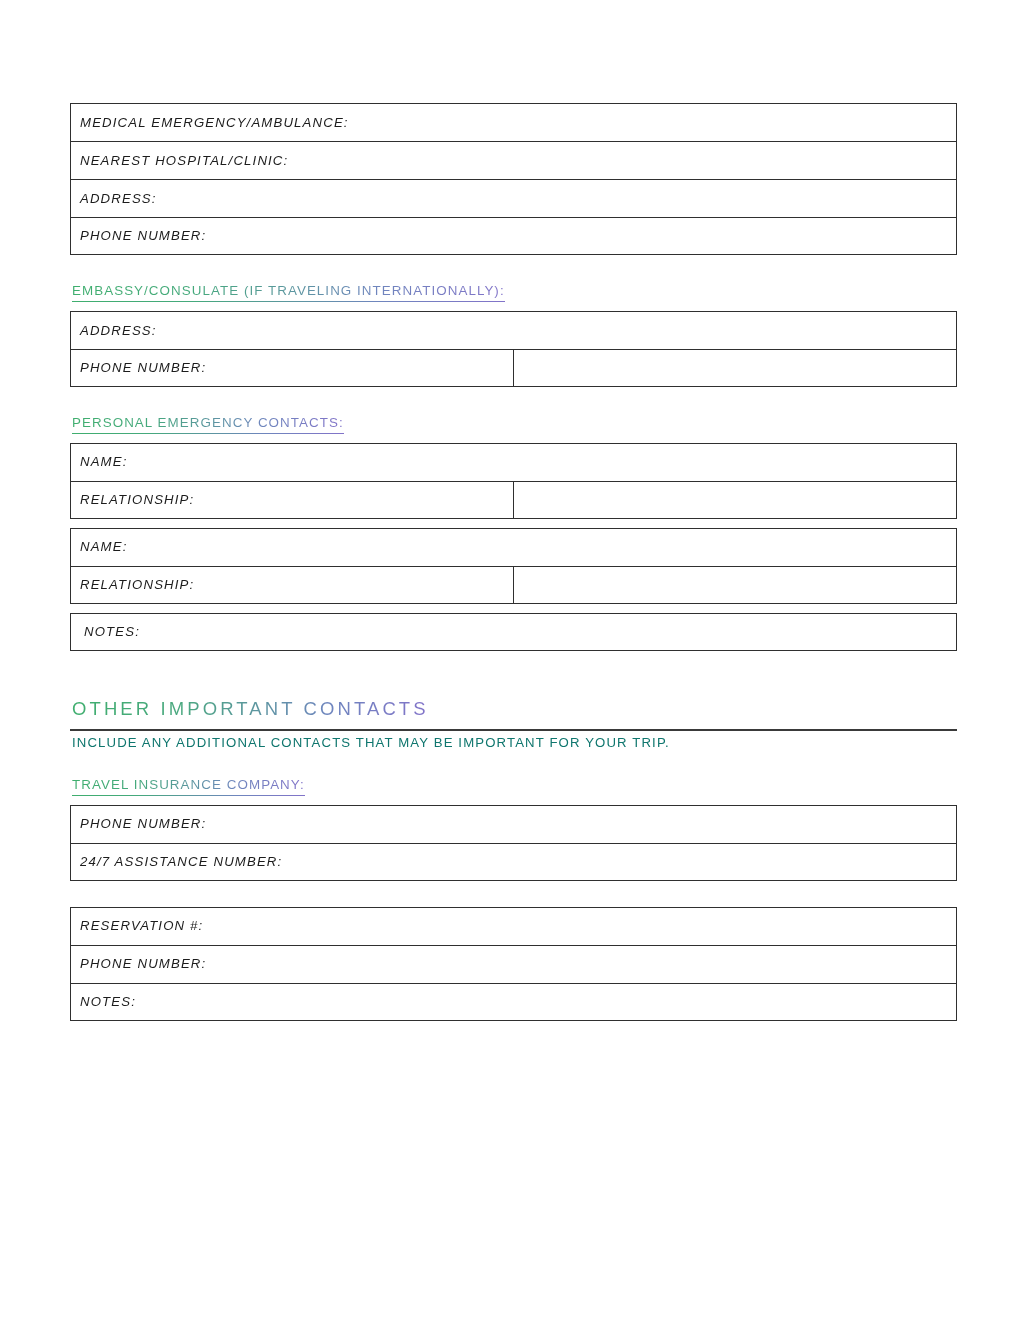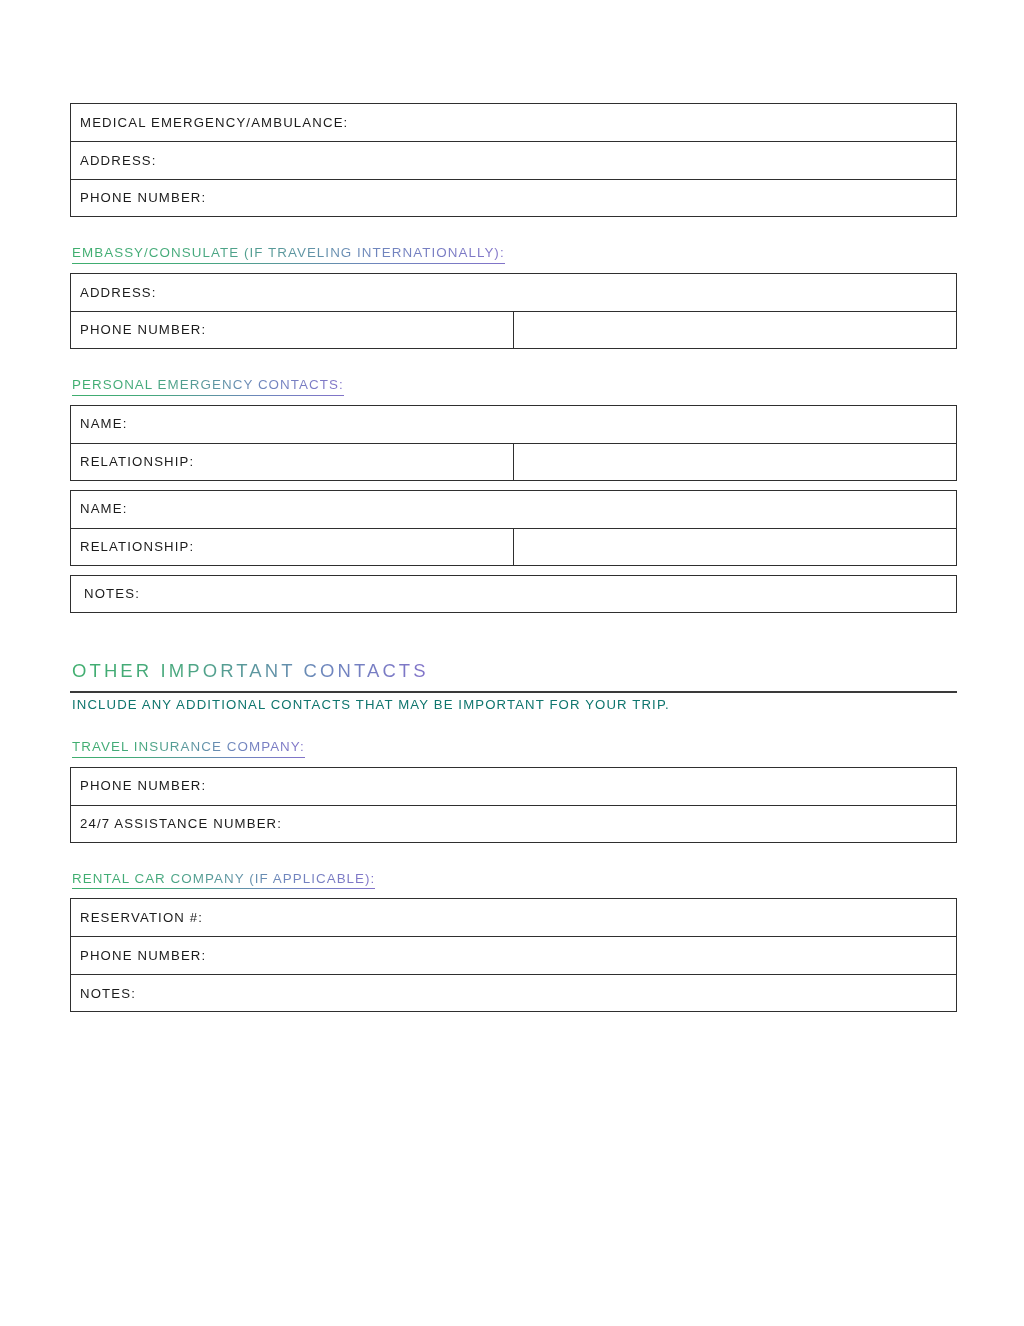--- a/index.html
+++ b/index.html
@@ -41,20 +41,21 @@
   .form-table .row:last-child {
     border-bottom: 1.3px solid #2f2f2f;
   }
   .cell {
     display: flex;
     align-items: center;
     box-sizing: border-box;
     padding: 0 0 0 9px;
     overflow: hidden;
     white-space: nowrap;
+    font-style: italic;
   }
   .cell.full { width: 100%; }
   .cell.half-left {
     width: 50%;
     border-right: 1.3px solid #2f2f2f;
   }
   .cell.half-right { width: 50%; }
   .cell.inset { padding-left: 13px; }
 
   .field-label {
@@ -122,20 +123,25 @@
 <div class="page">
 
   <div class="form-table">
     <div class="row">
       <div class="cell full">
         <span class="field-label">MEDICAL EMERGENCY/AMBULANCE:</span>
       </div>
     </div>
     <div class="row">
       <div class="cell full">
+        <span class="field-label">NEAREST HOSPITAL/CLINIC:</span>
+      </div>
+    </div>
+    <div class="row">
+      <div class="cell full">
         <span class="field-label">ADDRESS:</span>
       </div>
     </div>
     <div class="row">
       <div class="cell full">
         <span class="field-label">PHONE NUMBER:</span>
       </div>
     </div>
   </div>
 
@@ -226,21 +232,20 @@
         <div class="cell full">
           <span class="field-label">24/7 ASSISTANCE NUMBER:</span>
         </div>
       </div>
     </div>
   </div>
 
   <div class="block-gap"></div>
 
   <div>
-    <div class="sub-heading">RENTAL CAR COMPANY (IF APPLICABLE):</div>
     <div class="form-table">
       <div class="row">
         <div class="cell full">
           <span class="field-label">RESERVATION #:</span>
         </div>
       </div>
       <div class="row">
         <div class="cell full">
           <span class="field-label">PHONE NUMBER:</span>
         </div>

